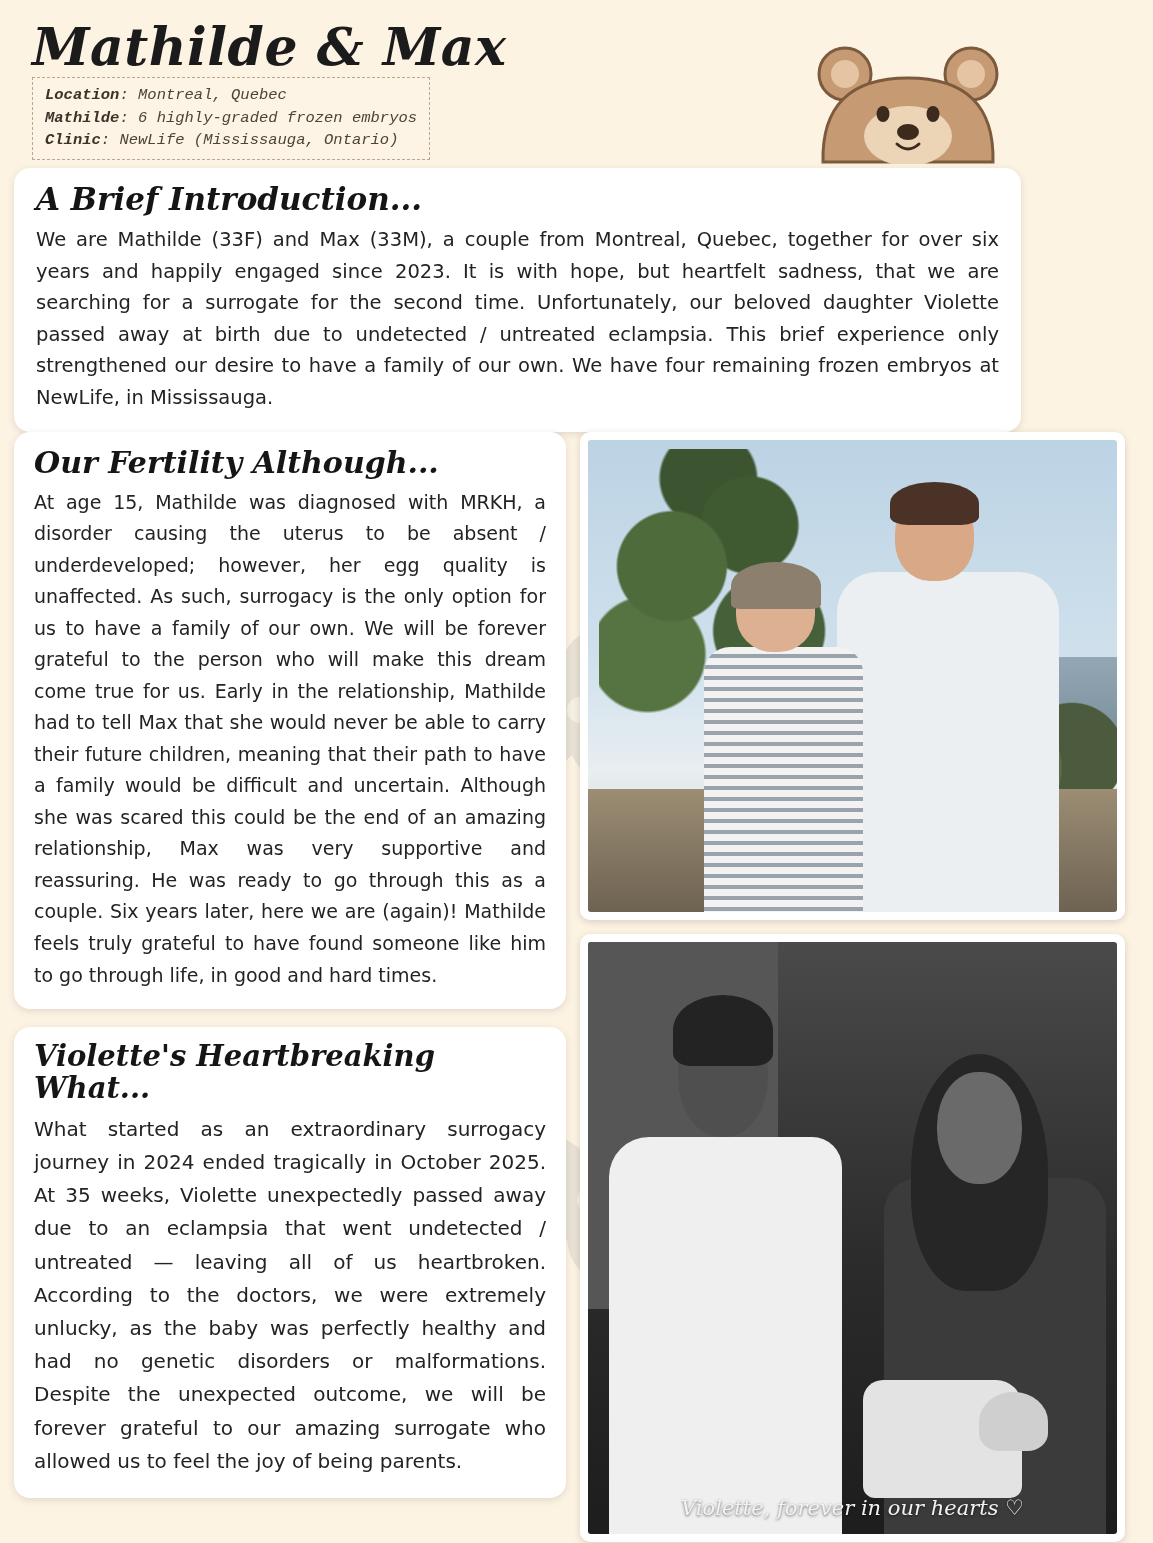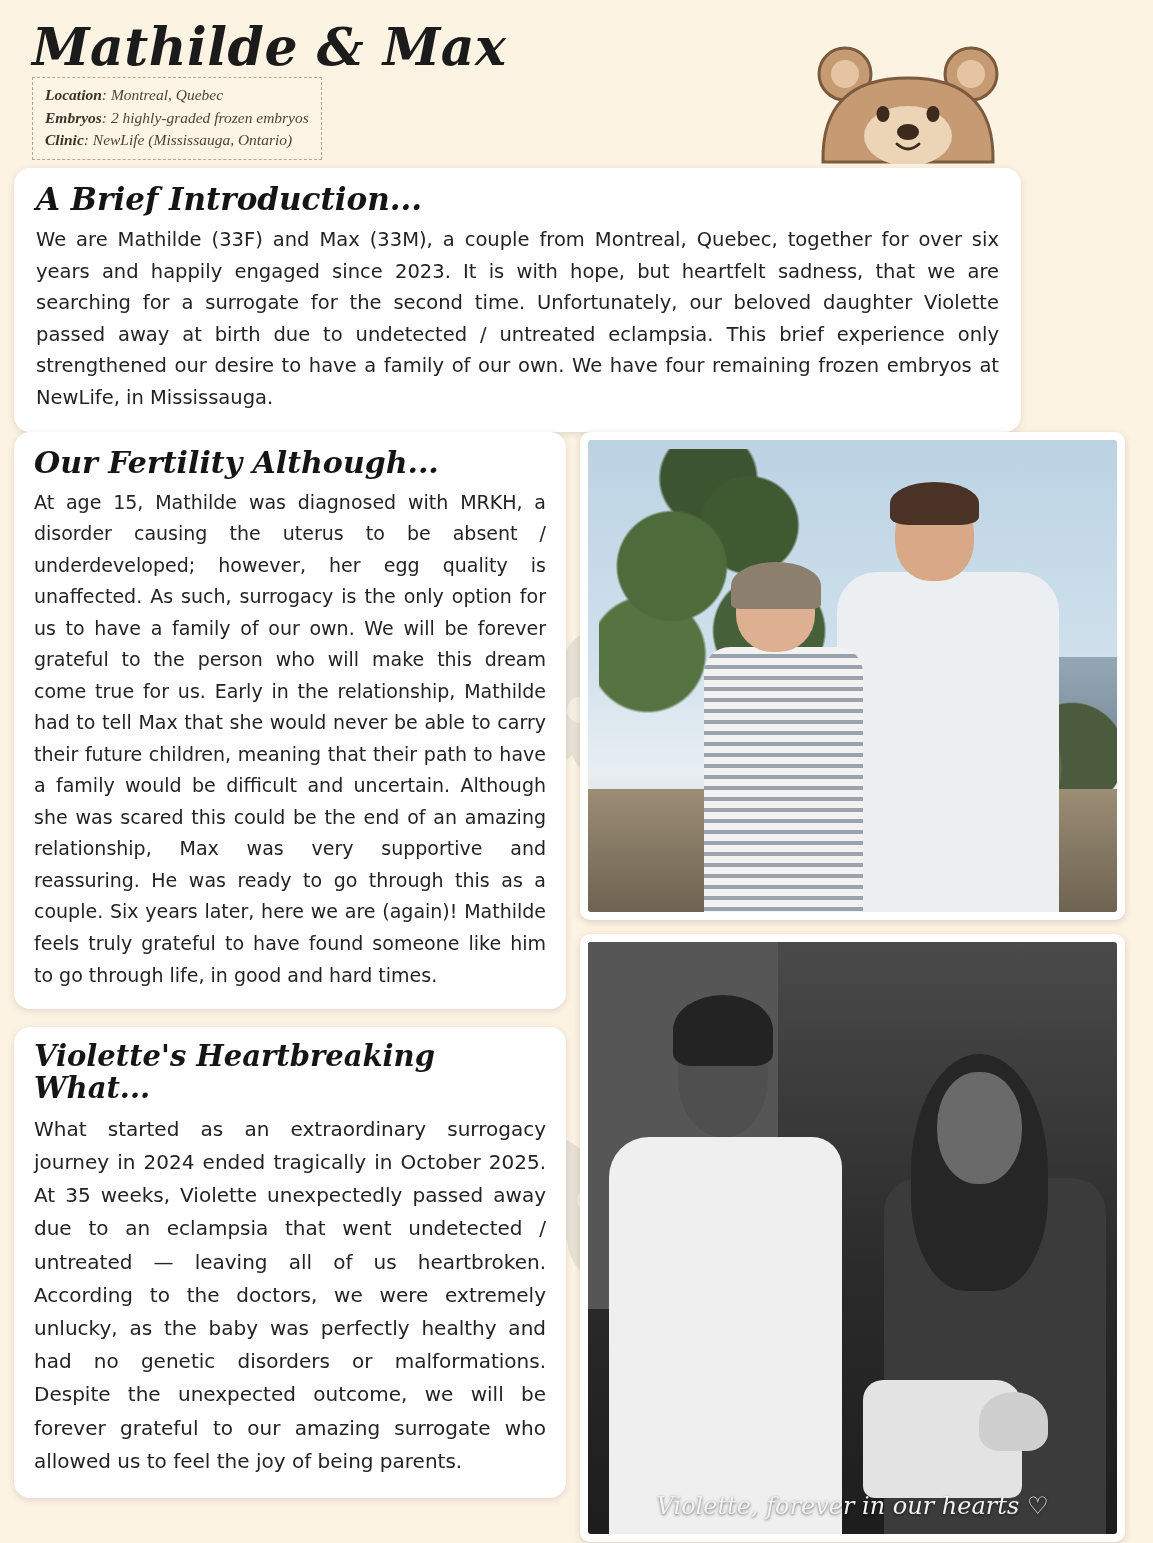--- a/index.html
+++ b/index.html
@@ -76,21 +76,21 @@
     margin: 0 0 2px 0;
     line-height: 1.1;
   }
   .meta-box {
     display: inline-block;
     border: 1px dashed #b9a88f;
     padding: 6px 12px 7px 12px;
     background: rgba(255,255,255,0.12);
   }
   .meta-line {
-    font-family: Liberation Serif, serif;
+    font-family: Liberation Mono, monospace;
     font-size: 15.5px;
     font-style: italic;
     color: #4b4538;
     line-height: 1.45;
     white-space: nowrap;
   }
   .meta-line b {
     font-weight: 700;
     color: #3a3428;
   }
@@ -262,21 +262,21 @@
   .p2-baby-hat {
     position: absolute; left: 74%; bottom: 14%; width: 13%; height: 10%;
     background: #cfcfcf; border-radius: 50% 50% 30% 30%;
   }
   .photo-caption {
     position: absolute;
     left: 0; right: 0; bottom: 14px;
     text-align: center;
     font-family: "DejaVu Serif", serif;
     font-style: italic;
-    font-size: 24px;
+    font-size: 21px;
     color: #f2f2f2;
     text-shadow: 0 1px 3px rgba(0,0,0,0.6);
   }
 </style>
 </head>
 <body>
 
 <div class="bg-decor">
   <div class="flower" style="left:40px; top:240px; width:200px; height:200px;">
     <span style="transform:translate(-50%,-100%) rotate(0deg)"></span>
@@ -323,21 +323,21 @@
 <div class="page">
 
   <div class="header">
     <h1 class="couple-title">Mathilde &amp; Max</h1>
 
     <div class="meta-box">
       <div class="meta-line">
         <b>Location</b>: <span>Montreal, Quebec</span>
       </div>
       <div class="meta-line">
-        <b>Embryos</b>: <span>2 highly-graded frozen embryos</span>
+        <b>Mathilde</b>: <span>6 highly-graded frozen embryos</span>
       </div>
       <div class="meta-line">
         <b>Clinic</b>: <span>NewLife (Mississauga, Ontario)</span>
       </div>
     </div>
 
     
     <div class="bear">
       <svg width="190" height="120" viewBox="0 0 190 120" xmlns="http://www.w3.org/2000/svg">
         <ellipse cx="32" cy="30" rx="26" ry="26" fill="#c69a72" stroke="#7c5a3d" stroke-width="3"></ellipse>

